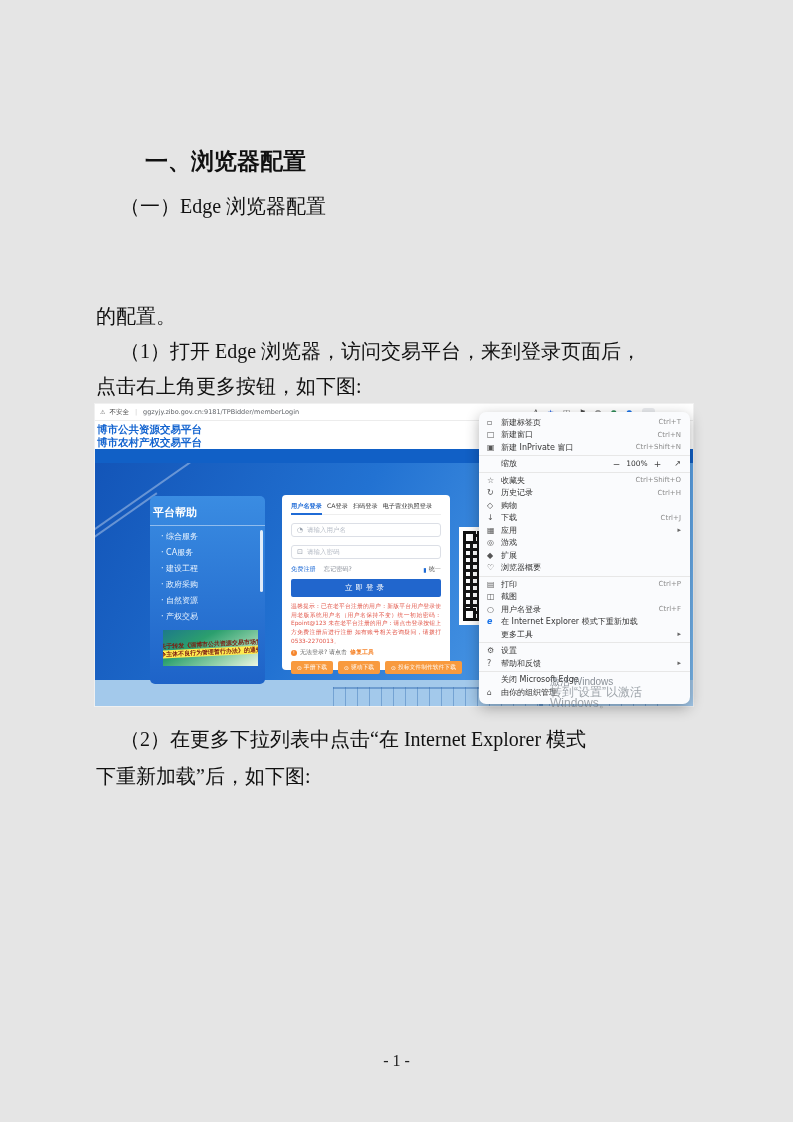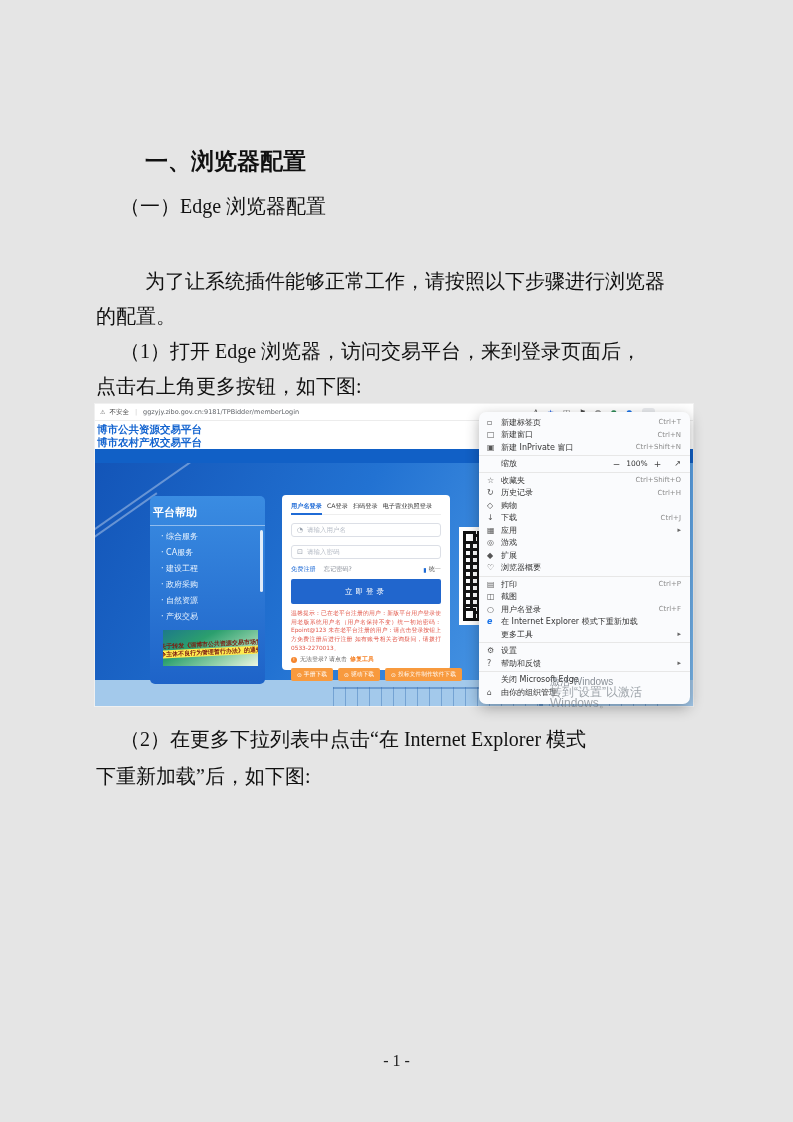--- a/index.html
+++ b/index.html
@@ -57,21 +57,21 @@
   .card{left:187px;top:91px;width:168px;height:175px;background:#fff;border-radius:4px;padding:7px 9px;}
   .tabs{display:flex;gap:5px;font-size:6.2px;color:#333;white-space:nowrap;border-bottom:1px solid #eee;padding-bottom:3px;}
   .tab.act{color:#1f6bd6;font-weight:700;border-bottom:2px solid #1f6bd6;margin-bottom:-4px;padding-bottom:2px;}
   .inp{margin-top:8px;height:14px;border:1px solid #dcdfe6;border-radius:3px;display:flex;align-items:center;gap:4px;
        padding:0 5px;font-size:6.5px;color:#b6bcc6;}
   .inp .ic{color:#9aa2ad;font-size:7px;}
   .lrow{margin-top:6px;display:flex;font-size:6.2px;align-items:center;}
   .reg{color:#1f6bd6;} .fp{color:#8a8f99;margin-left:8px;}
   .sso{margin-left:auto;color:#555;display:flex;gap:2px;align-items:center;}
   .sso .ic{color:#1f6bd6;font-size:6px;}
-  .lbtn{margin-top:5px;height:25px;background:#2166cd;border-radius:2px;color:#fff;font-size:7.5px;
+  .lbtn{margin-top:5px;height:18px;background:#2166cd;border-radius:2px;color:#fff;font-size:7.5px;
         display:flex;align-items:center;justify-content:center;letter-spacing:3px;}
   .notice{margin-top:5px;font-size:5.8px;line-height:1.5;color:#e2574a;text-align:justify;}
   .cl{margin-top:3px;font-size:6px;color:#666;display:flex;gap:3px;align-items:center;}
   .cl .dot{color:#fff;background:#f6852c;border-radius:50%;width:6px;height:6px;line-height:6px;text-align:center;font-size:4.5px;flex:none;}
   .cl .rl{color:#f6852c;font-weight:700;}
   .dls{margin-top:4px;display:flex;gap:5px;}
   .dlb{background:#f89a3e;color:#fff;font-size:5.8px;height:13px;display:flex;align-items:center;
        padding:0 6px;border-radius:2px;gap:2px;white-space:nowrap;}
 
   
@@ -99,21 +99,20 @@
       font-family:Liberation Sans, sans-serif;}
   .wm .w2{font-size:12px;color:rgba(117,125,133,.7);}
 </style>
 </head>
 <body>
 
 <div class="page">
 
   <div class="abs h1">一、浏览器配置</div>
   <div class="abs h2">（一）Edge 浏览器配置</div>
-  <div class="abs bl p1a">为了让系统插件能够正常工作，请按照以下步骤进行浏览器</div>
   <div class="abs bl p1b">的配置。</div>
   <div class="abs bl s1a">（1）打开 Edge 浏览器，访问交易平台，来到登录页面后，</div>
   <div class="abs bl s1b">点击右上角更多按钮，如下图:</div>
 
   <div class="abs shot">
 
     <div class="abs tb">
       <div class="sec">
         <span class="warn">⚠</span>
         <span>不安全</span>

